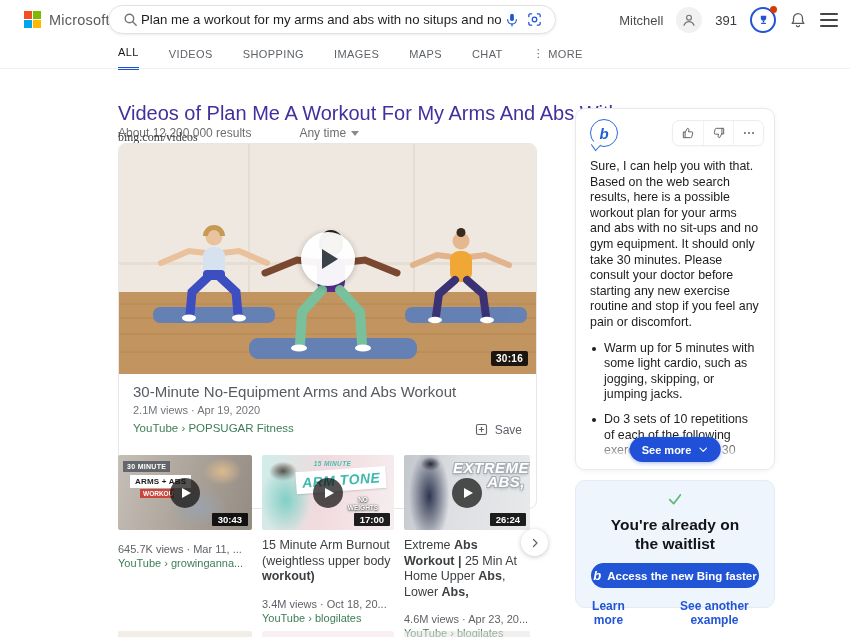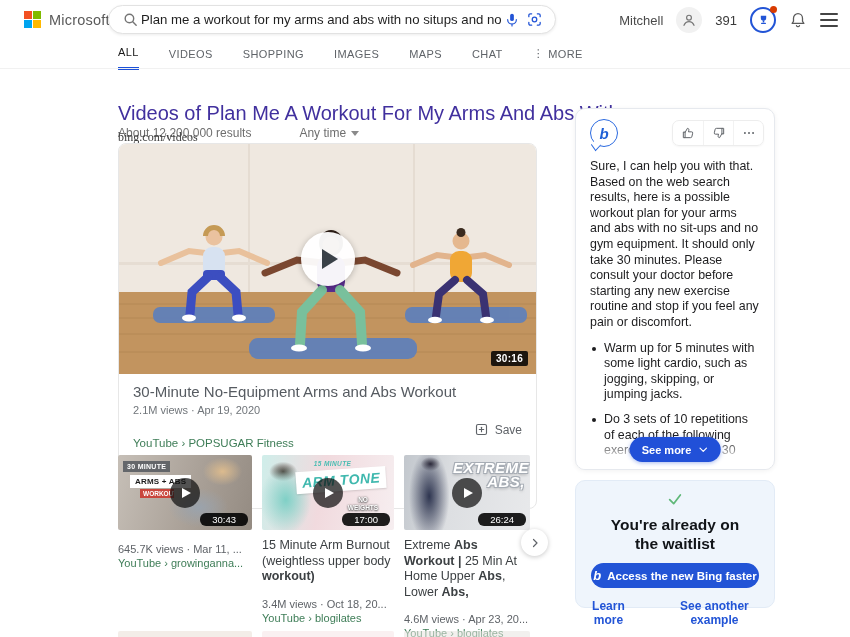--- a/index.html
+++ b/index.html
@@ -57,33 +57,33 @@
   .mainthumb svg { display:block; }
   .playbtn { position:absolute; left:50%; top:50%; transform:translate(-50%,-50%); width:54px; height:54px;
     border-radius:50%; background:rgba(255,255,255,.95); box-shadow:0 1px 6px rgba(0,0,0,.25);
     display:flex; align-items:center; justify-content:center; }
   .playbtn .tri { width:0; height:0; border-left:16px solid #3a4148; border-top:10px solid transparent; border-bottom:10px solid transparent; margin-left:4px; }
   .durbadge { position:absolute; right:8px; bottom:8px; background:rgba(0,0,0,.85); color:#fff; font-size:10px;
     font-weight:700; padding:2px 5px; border-radius:2px; letter-spacing:.3px; }
   .maininfo { position:relative; padding:9px 14px 0 14px; height:73px; }
   .maintitle { font-size:15px; color:#565b61; cursor:pointer; }
   .mainmeta { font-size:11px; color:#70757a; margin-top:4px; }
-  .mainsource { font-size:11.5px; color:#3e7d57; margin-top:21px; }
+  .mainsource { font-size:11.5px; color:#3e7d57; margin-top:6px; }
   .savebtn { position:absolute; right:14px; bottom:10px; display:flex; align-items:center; gap:6px;
     font-size:12px; color:#5f6368; cursor:pointer; }
 
   
   .carousel { position:absolute; left:118px; top:455px; display:flex; gap:10px; }
   .vcol { display:flex; flex-direction:column; }
   .vcol.c1 { width:134px; } .vcol.c2 { width:132px; } .vcol.c3 { width:126px; }
   .thumb { position:relative; height:75px; border-radius:2px; overflow:hidden; cursor:pointer; }
   .smallplay { position:absolute; left:50%; top:50%; transform:translate(-50%,-50%); width:30px; height:30px;
     border-radius:50%; background:rgba(15,15,15,.72); display:flex; align-items:center; justify-content:center; }
   .smallplay .tri { width:0; height:0; border-left:9px solid #fff; border-top:5.5px solid transparent; border-bottom:5.5px solid transparent; margin-left:2px; }
-  .sdur { position:absolute; right:4px; bottom:4px; background:rgba(0,0,0,.88); color:#fff; font-size:9.5px; font-weight:400; padding:1px 12px; border-radius:6px; }
+  .sdur { position:absolute; right:4px; bottom:4px; background:rgba(0,0,0,.88); color:#fff; font-size:9.5px; font-weight:700; padding:1px 6px; border-radius:1px; }
 
   .t1bg { background:
       radial-gradient(28px 20px at 78% 22%, #dcbb8e 0%, rgba(220,187,142,0) 70%),
       radial-gradient(40px 26px at 60% 70%, #9aa3ad 0%, rgba(154,163,173,0) 75%),
       linear-gradient(105deg, #c6bfb7 0%, #aaa198 55%, #948b82 100%); }
   .t1badge1 { position:absolute; left:5px; top:6px; background:rgba(84,88,94,.85); color:#fff; font-size:7px; font-weight:700;
     padding:2px 4px; letter-spacing:.3px; }
   .t1badge2 { position:absolute; left:12px; top:20px; background:#fff; color:#1c1c1c; font-size:8px; font-weight:700;
     padding:2px 5px; letter-spacing:.2px; }
   .t1badge3 { position:absolute; left:22px; top:34px; background:#c9463d; color:#fff; font-size:6.5px; font-weight:700;

